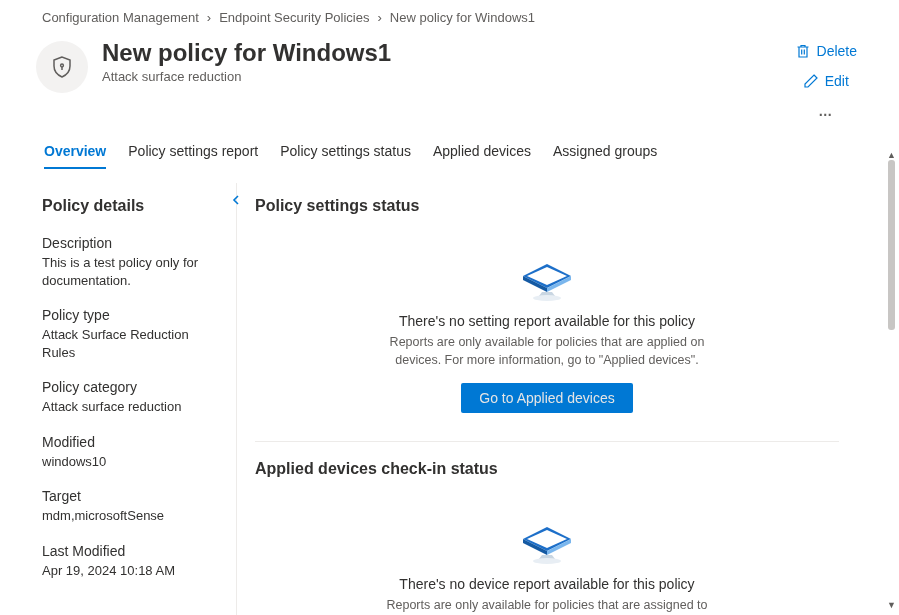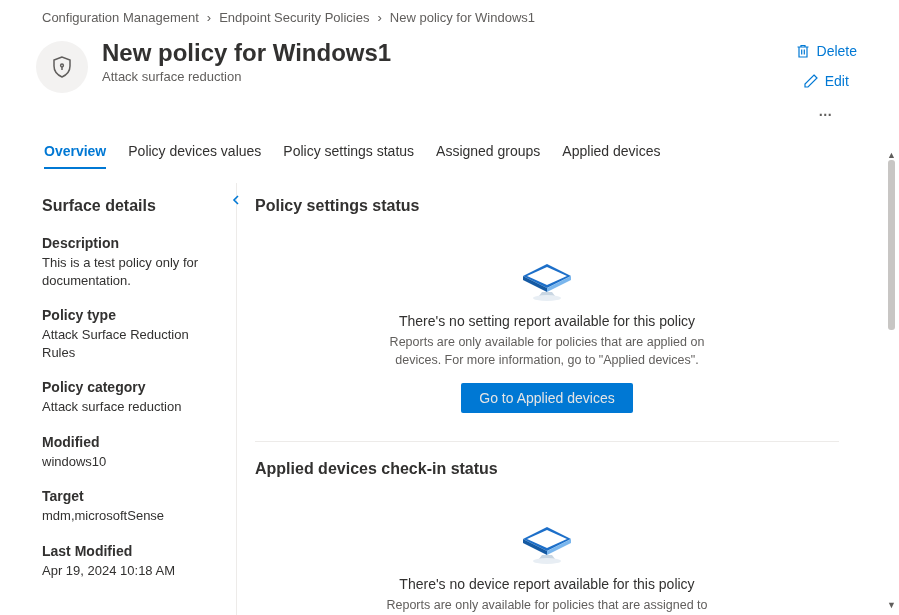--- a/index.html
+++ b/index.html
@@ -88,21 +88,21 @@
   .side-panel h2 { font-size: 16px; font-weight: 600; margin-bottom: 20px; }
   .collapse-chevron {
     position: absolute;
     top: 10px;
     right: -6px;
     color: #0078d4;
     cursor: pointer;
     font-size: 14px;
   }
   .detail-block { margin-bottom: 18px; }
-  .detail-block .lbl { font-weight: 700; font-size: 14px; margin-bottom: 3px; }
+  .detail-block .lbl { font-weight: 400; font-size: 14px; margin-bottom: 3px; }
   .detail-block .val { font-size: 13px; color: #323130; line-height: 1.35; }
   .divider {
     width: 1px;
     background: #edebe9;
     margin-right: 0;
   }
   .main-panel {
     flex: 1;
     padding: 14px 60px 0 18px;
     overflow-y: auto;
@@ -182,29 +182,29 @@
         <path d="M11 2 l3 3 L5 14 H2 v-3 z"></path>
       </svg>
       <span>Edit</span>
     </div>
     <div class="more-btn">…</div>
   </div>
 </div>
 
 <div class="tabs">
   <div class="tab active">Overview</div>
-  <div class="tab">Policy devices values</div>
+  <div class="tab">Policy settings report</div>
   <div class="tab">Policy settings status</div>
+  <div class="tab">Applied devices</div>
   <div class="tab">Assigned groups</div>
-  <div class="tab">Applied devices</div>
 </div>
 
 <div class="content-wrap">
   <aside class="side-panel">
-    <h2>Surface details</h2>
+    <h2>Policy details</h2>
     <div class="collapse-chevron">
       <svg width="12" height="12" viewBox="0 0 12 12" fill="none" stroke="#0078d4" stroke-width="1.6">
           <path d="M8 2 L4 6 L8 10"></path>
         </svg>
     </div>
 
     <div class="detail-block">
       <div class="lbl">Description</div>
       <div class="val">This is a test policy only for documentation.</div>
     </div>

